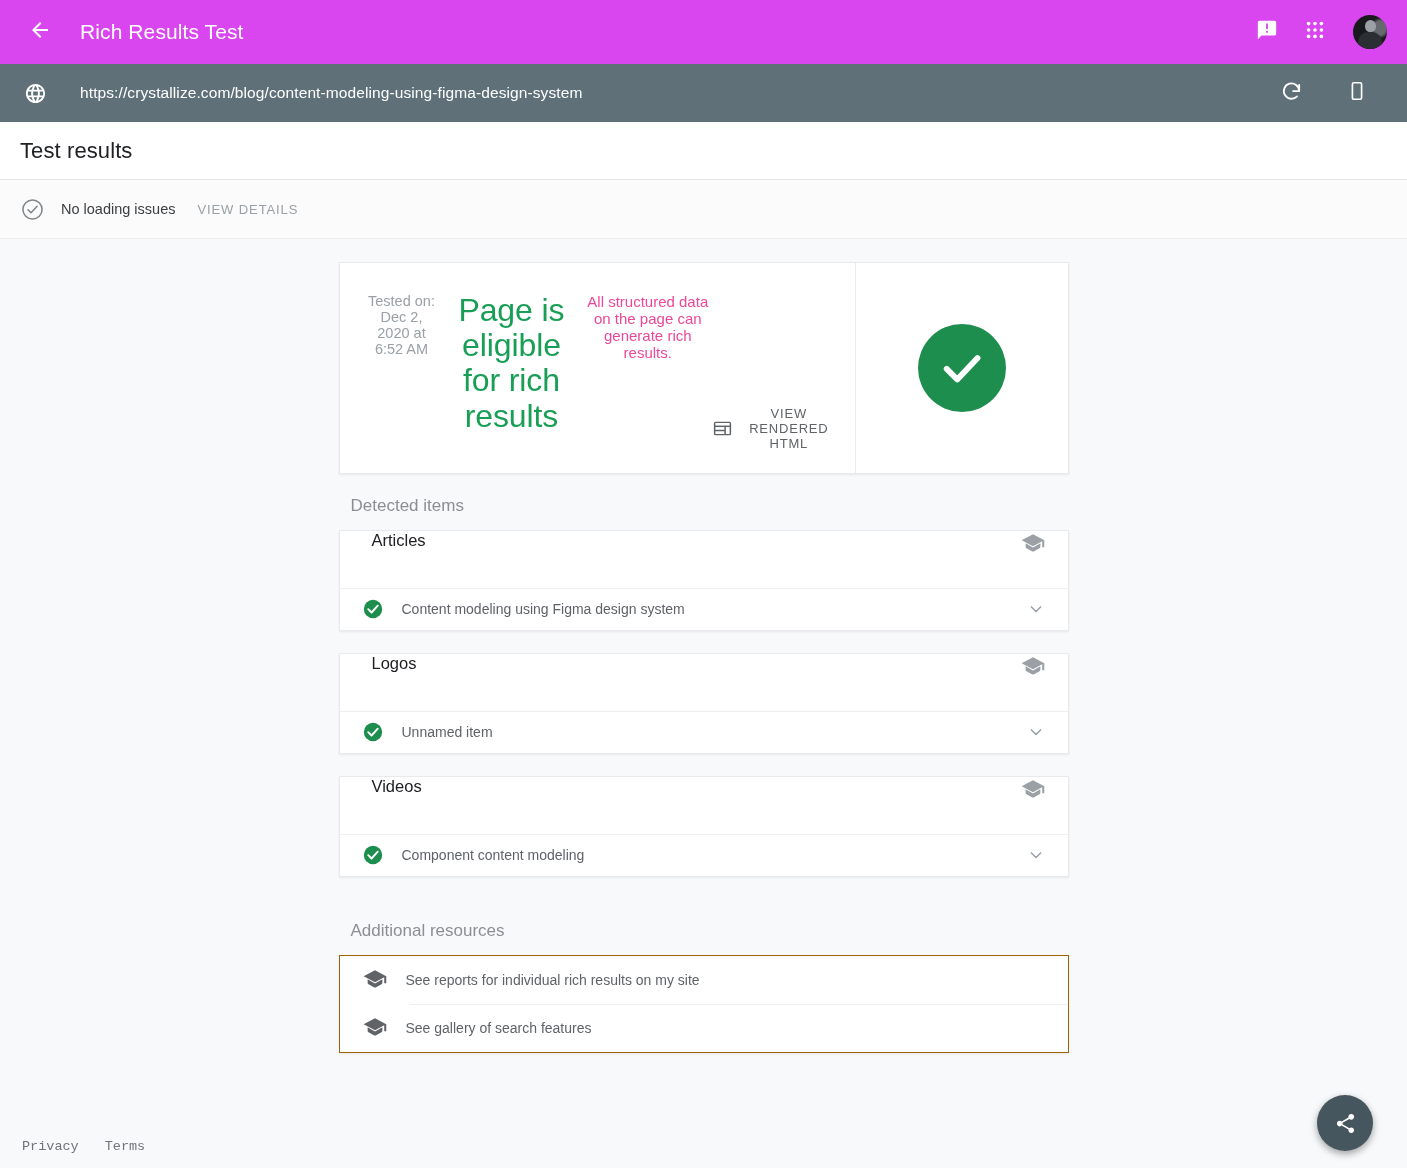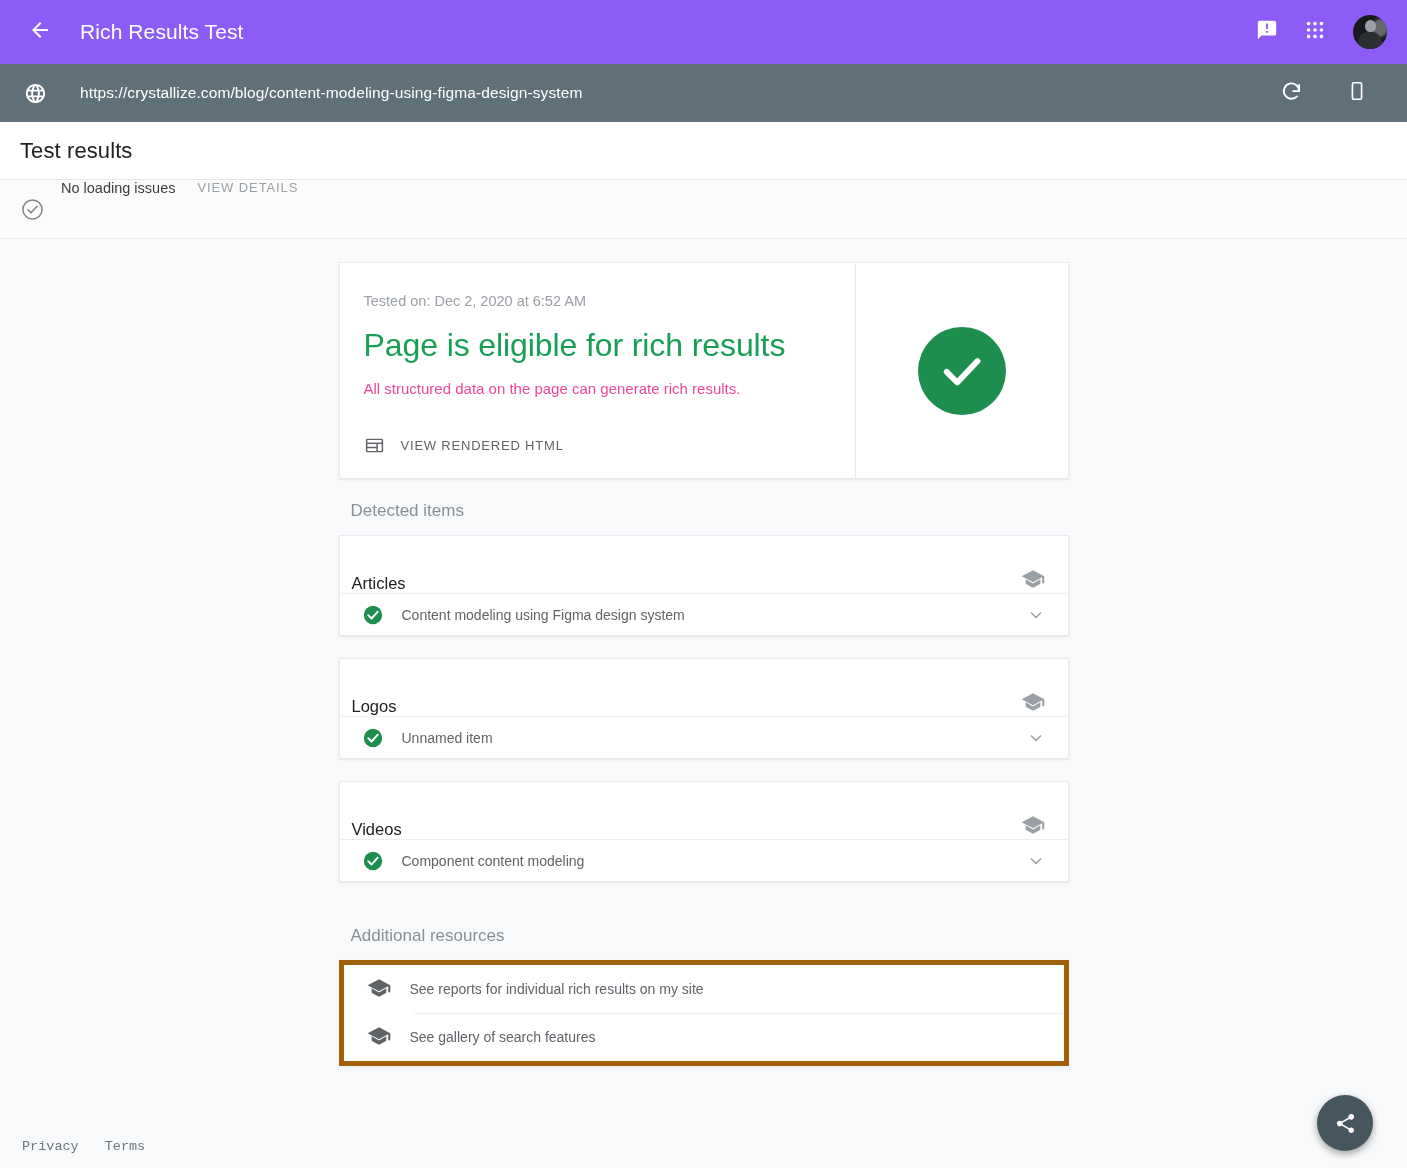--- a/index.html
+++ b/index.html
@@ -9,21 +9,21 @@
     width: 1407px; height: 1168px;
     background: #f8f9fa;
     font-family: "Liberation Sans", "DejaVu Sans", sans-serif;
     -webkit-font-smoothing: antialiased;
     overflow: hidden;
   }
 
   
   .appbar {
     height: 64px;
-    background: #8b5cf6;
+    background: #d946ef;
     display: flex;
     align-items: center;
     padding: 0 16px;
     position: relative;
   }
   .back-btn {
     width: 48px; height: 48px;
     display: flex; align-items: center; justify-content: center;
     cursor: pointer; flex: 0 0 auto;
   }
@@ -106,20 +106,21 @@
     color: #202124;
     font-weight: 400;
     letter-spacing: 0.1px;
   }
 
   
   .loading-status {
     height: 59px;
     background: #fbfbfb;
     display: flex;
+    align-items: center;
     padding: 0 20px;
     border-bottom: 1px solid #eceef0;
   }
   .ls-text {
     font-size: 14.5px;
     color: #3c4043;
     margin-left: 16px;
   }
   .ls-link {
     font-size: 13px;
@@ -146,21 +147,21 @@
   
   .summary-card {
     background: #ffffff;
     border: 1px solid #e8eaed;
     display: flex;
     box-shadow: 0 1px 2px rgba(60,64,67,0.10);
   }
   .summary-left {
     flex: 1 1 auto;
     padding: 30px 26px 22px 24px;
-    display: flex; flex-direction: column;
+    display: flex; flex-direction: row; text-align: center;
   }
   .tested-on {
     color: #9aa0a6;
     font-size: 14.5px;
     margin-bottom: 19px;
   }
   .eligible-heading {
     color: #189e55;
     font-size: 32px;
     font-weight: 400;
@@ -209,22 +210,22 @@
   
   .group-card {
     background: #ffffff;
     border: 1px solid #e8eaed;
     box-shadow: 0 1px 2px rgba(60,64,67,0.10);
     margin-bottom: 22px;
   }
   .group-header {
     height: 58px;
     display: flex;
-    align-items: flex-end;
-    padding: 0 22px 0 12px;
+    align-items: flex-start;
+    padding: 0 22px 0 32px;
     border-bottom: 1px solid #eceef0;
     gap: 18px;
   }
   .group-name {
     font-size: 16.5px;
     color: #202124;
     font-weight: 500;
     flex: 1 1 auto;
   }
   .group-icon { cursor: pointer; display:flex; align-items:center;}
@@ -241,21 +242,21 @@
     font-size: 14px;
     color: #5f6368;
     margin-left: 18px;
     flex: 1 1 auto;
   }
   .item-chevron { flex: 0 0 auto; display:flex; align-items:center; }
 
   
   .res-card {
     background: #ffffff;
-    border: 5px solid #a16207;
+    border: 1px solid #a16207;
     box-shadow: 0 1px 2px rgba(60,64,67,0.10);
   }
   .res-row {
     height: 48px;
     display: flex;
     align-items: center;
     padding: 0 22px 0 22px;
     cursor: pointer;
     position: relative;
   }

